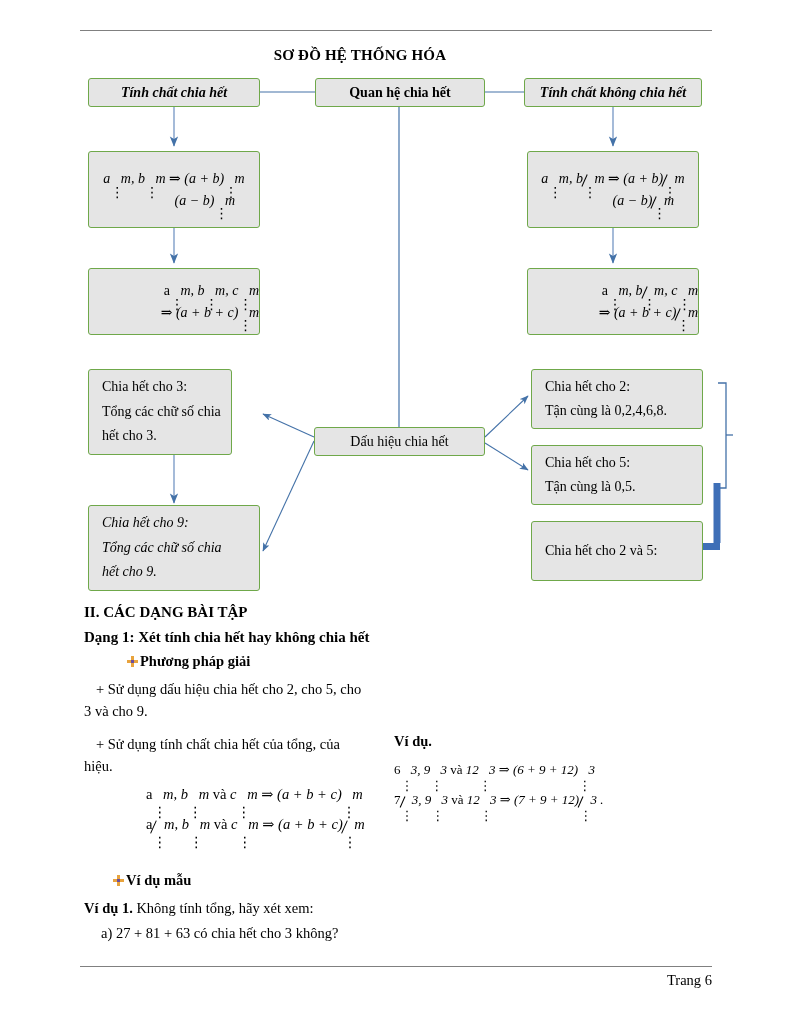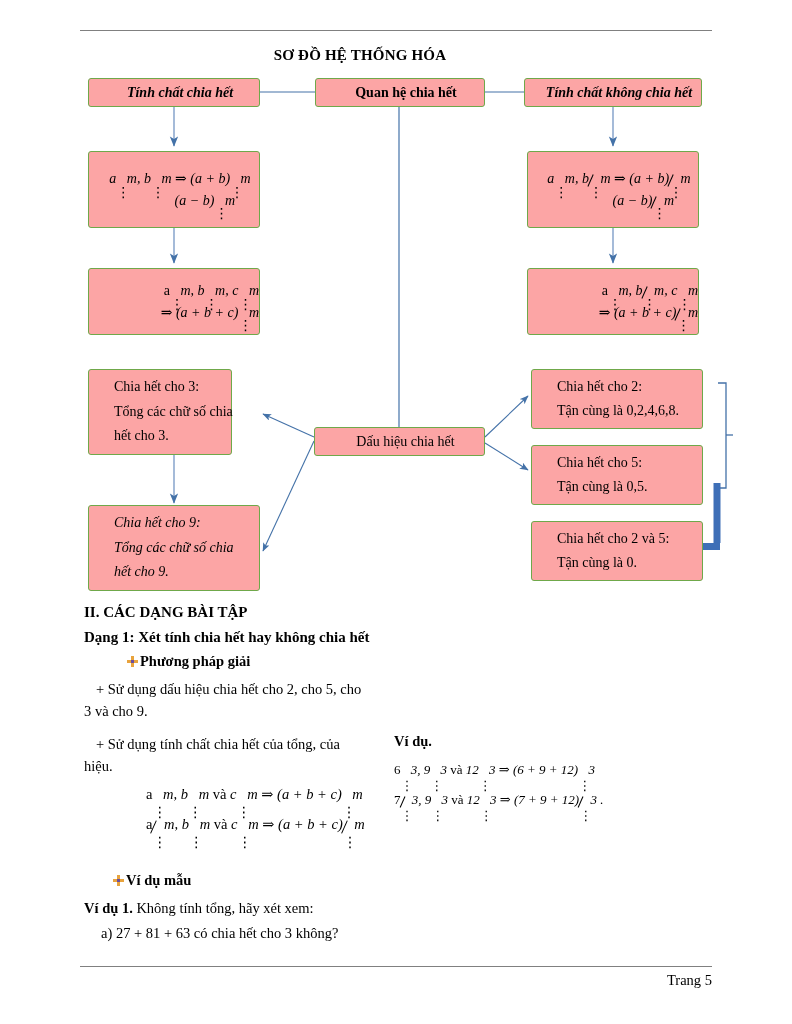--- a/index.html
+++ b/index.html
@@ -61,26 +61,25 @@
     width: 792px;
     height: 600px;
     overflow: visible;
   }
 
   .node {
     position: absolute;
     box-sizing: border-box;
     border: 1.2px solid #6FA84A;
     border-radius: 3px;
-    background: #fca5a5;
+    background: #e5e5e5;
     display: flex;
     flex-direction: column;
     justify-content: center;
     z-index: 3;
-    padding-left: 12px;
   }
   .node.center-text { align-items: center; }
 
   .node-label {
     font-size: 14px;
     line-height: 1.25;
     text-align: center;
     white-space: nowrap;
   }
   .node-label.bold { font-weight: bold; }
@@ -190,21 +189,21 @@
     line-height: 2.05;
     font-style: italic;
     white-space: nowrap;
   }
 </style>
 </head>
 <body>
 
 <div class="rule-top"></div>
 <div class="rule-bottom"></div>
-<div class="footer-page">Trang 5</div>
+<div class="footer-page">Trang 6</div>
 
 <div class="diagram-title">SƠ ĐỒ HỆ THỐNG HÓA</div>
 
 <div id="diagram">
 
   <svg viewBox="0 0 792 600">
     <defs>
       <marker id="arrow" markerWidth="9" markerHeight="9" refX="7.4" refY="3.2" orient="auto" markerUnits="strokeWidth">
         <path d="M0,0 L8,3.2 L0,6.4 L2,3.2 z" fill="#4472A8"></path>
       </marker>
@@ -304,21 +303,20 @@
     <div class="rule-line">Tận cùng là 0,2,4,6,8.</div>
   </div>
 
   <div class="node" style="left:531px; top:445px; width:172px; height:60px;">
     <div class="rule-line">Chia hết cho 5:</div>
     <div class="rule-line">Tận cùng là 0,5.</div>
   </div>
 
   <div class="node" style="left:531px; top:521px; width:172px; height:60px;">
     <div class="rule-line">Chia hết cho 2 và 5:</div>
-    <div class="rule-line">Tận cùng là 0.</div>
   </div>
 </div>
 
 <div class="body-text h-section" style="left:84px; top:604px;">II. CÁC DẠNG BÀI TẬP</div>
 
 <div class="body-text h-dang" style="left:84px; top:629px;">Dạng 1: Xét tính chia hết hay không chia hết</div>
 
 <div class="body-text h-sub" style="left:127px; top:653px;">
   <span class="bullet-icon">
     <i class="b1"></i><i class="b2"></i><i class="b3"></i><i class="b4"></i><i class="b5"></i>

